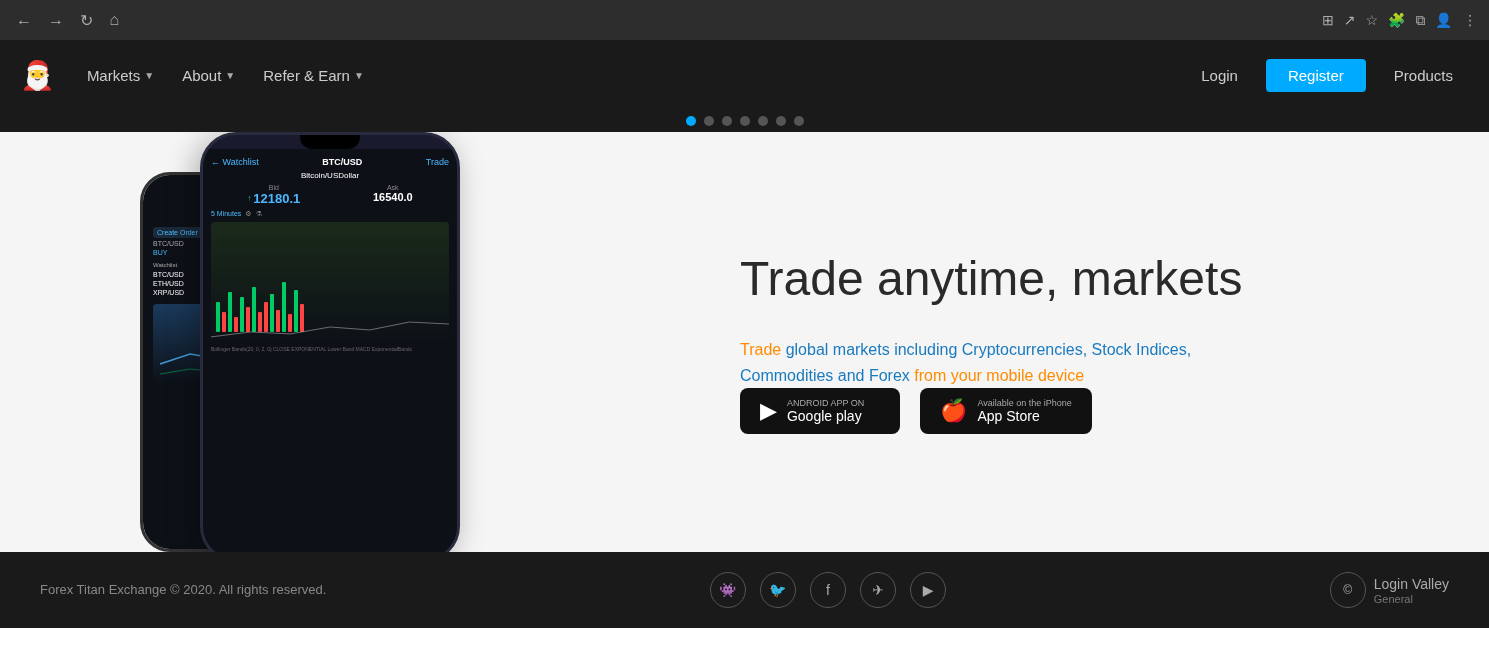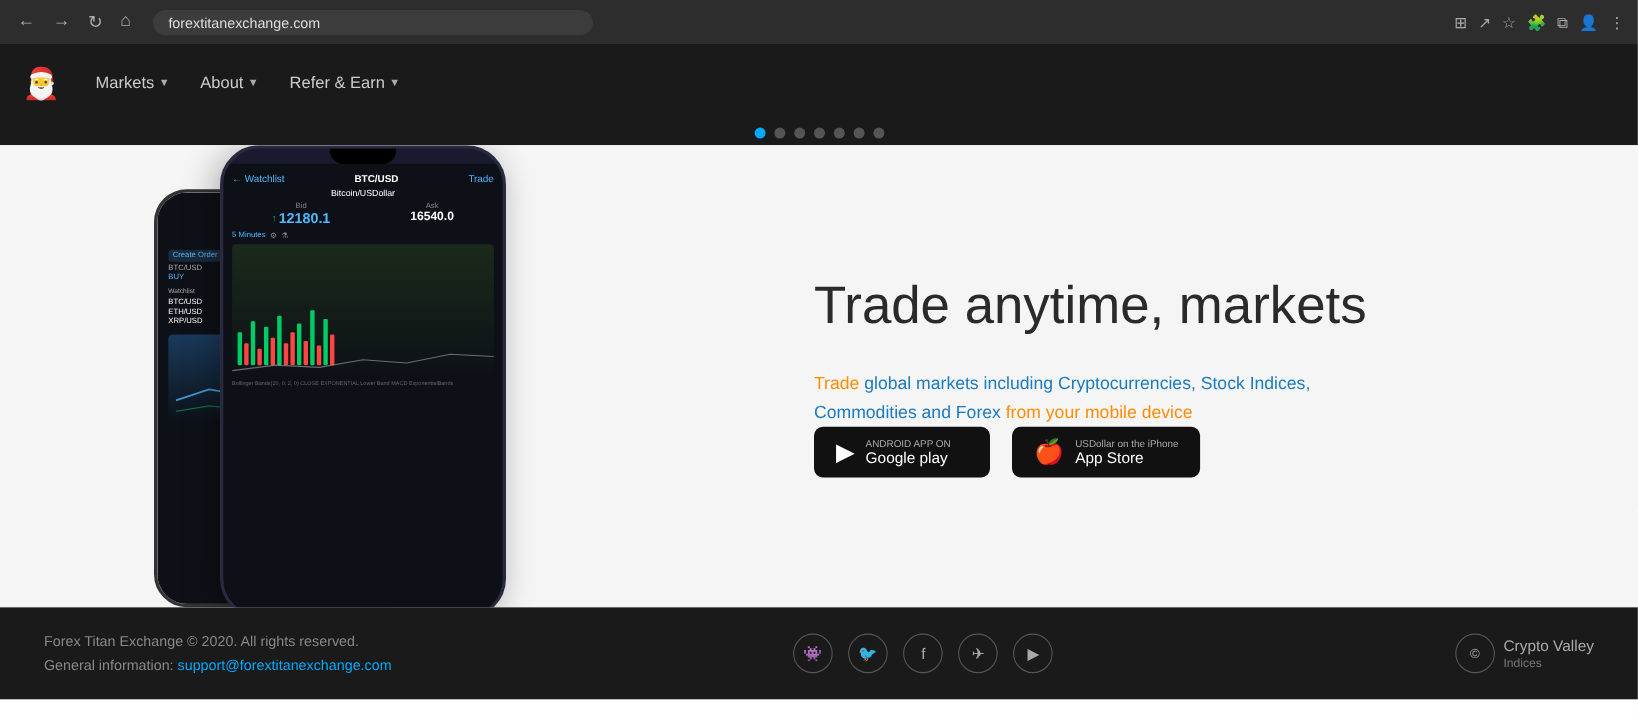--- a/index.html
+++ b/index.html
@@ -358,21 +358,20 @@
     .cv-member { font-size: 11px; color: #777; display: block; }
   </style>
 </head>
 <body>
 
 <div class="browser-chrome">
   <button class="browser-nav-btn">←</button>
   <button class="browser-nav-btn">→</button>
   <button class="browser-nav-btn">↻</button>
   <button class="browser-nav-btn">⌂</button>
-  <div class="browser-address-bar">forextitanexchange.com</div>
   <div class="browser-right-icons">
     <span class="browser-icon">⊞</span>
     <span class="browser-icon">↗</span>
     <span class="browser-icon">☆</span>
     <span class="browser-icon">🧩</span>
     <span class="browser-icon">⧉</span>
     <span class="browser-icon">👤</span>
     <span class="browser-icon">⋮</span>
   </div>
 </div>
@@ -387,20 +386,25 @@
       <span class="nav-chevron">▼</span>
     </div>
     <div class="nav-item">
       <span>About</span>
       <span class="nav-chevron">▼</span>
     </div>
     <div class="nav-item">
       <span>Refer &amp; Earn</span>
       <span class="nav-chevron">▼</span>
     </div>
+  </div>
+  <div class="nav-right">
+    <button class="btn-login">Login</button>
+    <button class="btn-register">Register</button>
+    <button class="btn-products">Products</button>
   </div>
 </nav>
 
 <div class="slider-dots">
   <div class="dot active"></div>
   <div class="dot"></div>
   <div class="dot"></div>
   <div class="dot"></div>
   <div class="dot"></div>
   <div class="dot"></div>
@@ -513,42 +517,39 @@
       <button class="app-btn">
         <span class="app-btn-icon">▶</span>
         <span class="app-btn-text">
           <span class="app-btn-sub">ANDROID APP ON</span>
           <span class="app-btn-main">Google play</span>
         </span>
       </button>
       <button class="app-btn">
         <span class="app-btn-icon">🍎</span>
         <span class="app-btn-text">
-          <span class="app-btn-sub">USDollar on the iPhone</span>
+          <span class="app-btn-sub">Available on the iPhone</span>
           <span class="app-btn-main">App Store</span>
         </span>
       </button>
     </div>
   </div>
 </div>
 
 <footer class="footer">
   <div class="footer-left">
     <div>Forex Titan Exchange © 2020. All rights reserved.</div>
-    <div>
-      <span>General information: </span><span class="footer-email">support@forextitanexchange.com</span>
-    </div>
   </div>
   <div class="footer-icons">
     <div class="footer-icon-circle">👾</div>
     <div class="footer-icon-circle">🐦</div>
     <div class="footer-icon-circle">f</div>
     <div class="footer-icon-circle">✈</div>
     <div class="footer-icon-circle">▶</div>
   </div>
   <div class="crypto-valley">
     <div class="cv-icon">©</div>
     <div>
-      <span class="cv-text">Crypto Valley</span>
-      <span class="cv-member">Indices</span>
+      <span class="cv-text">Login Valley</span>
+      <span class="cv-member">General</span>
     </div>
   </div>
 </footer>
 
 </body></html>

